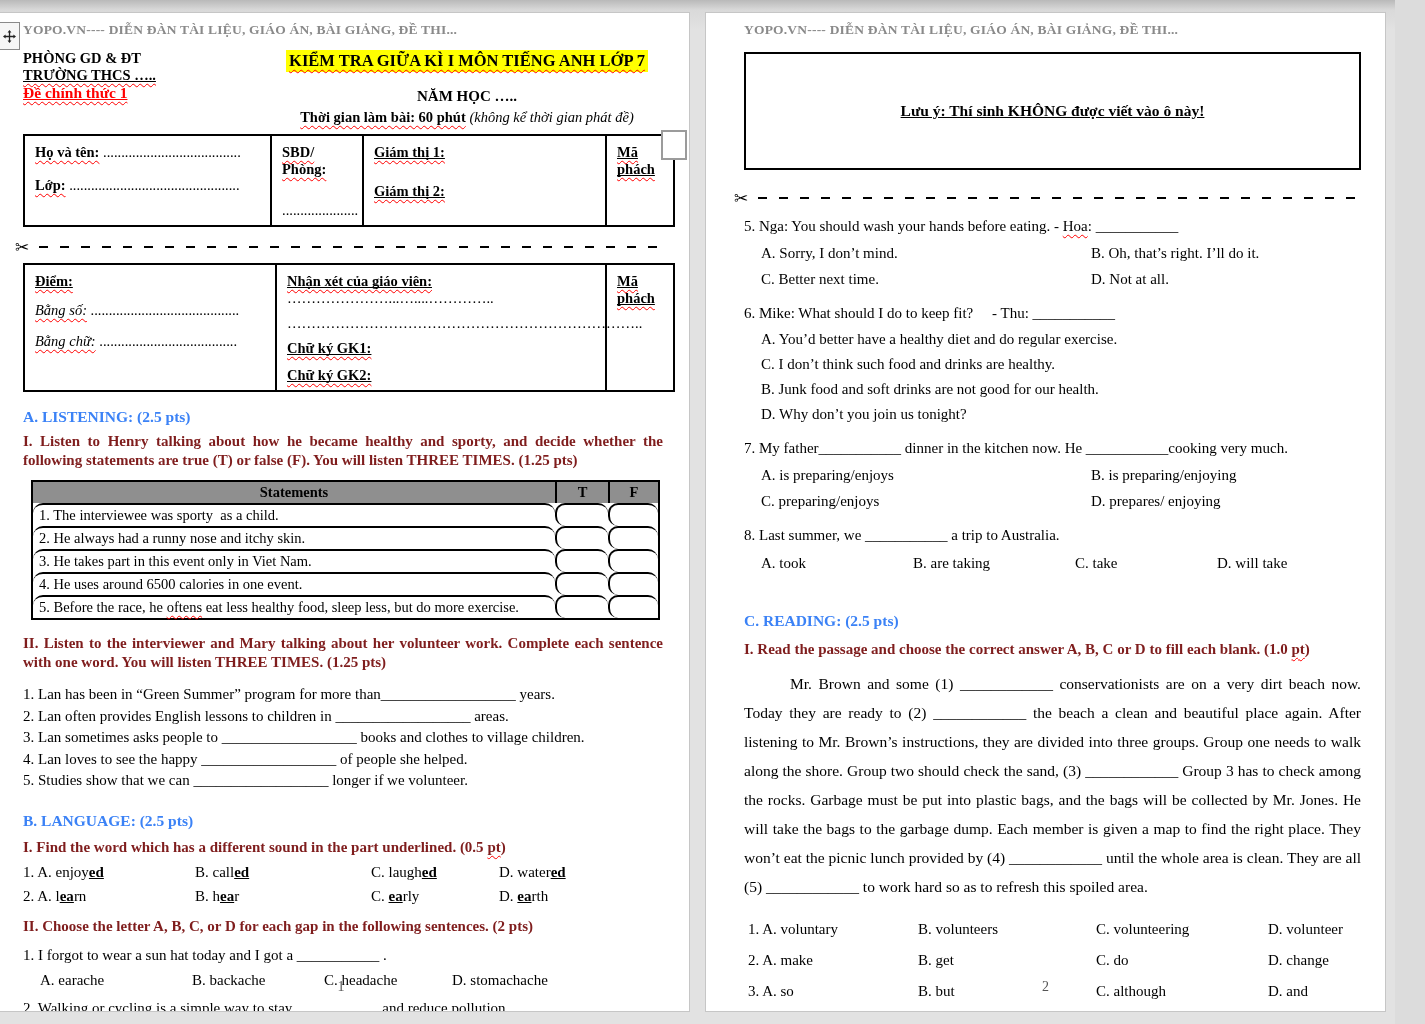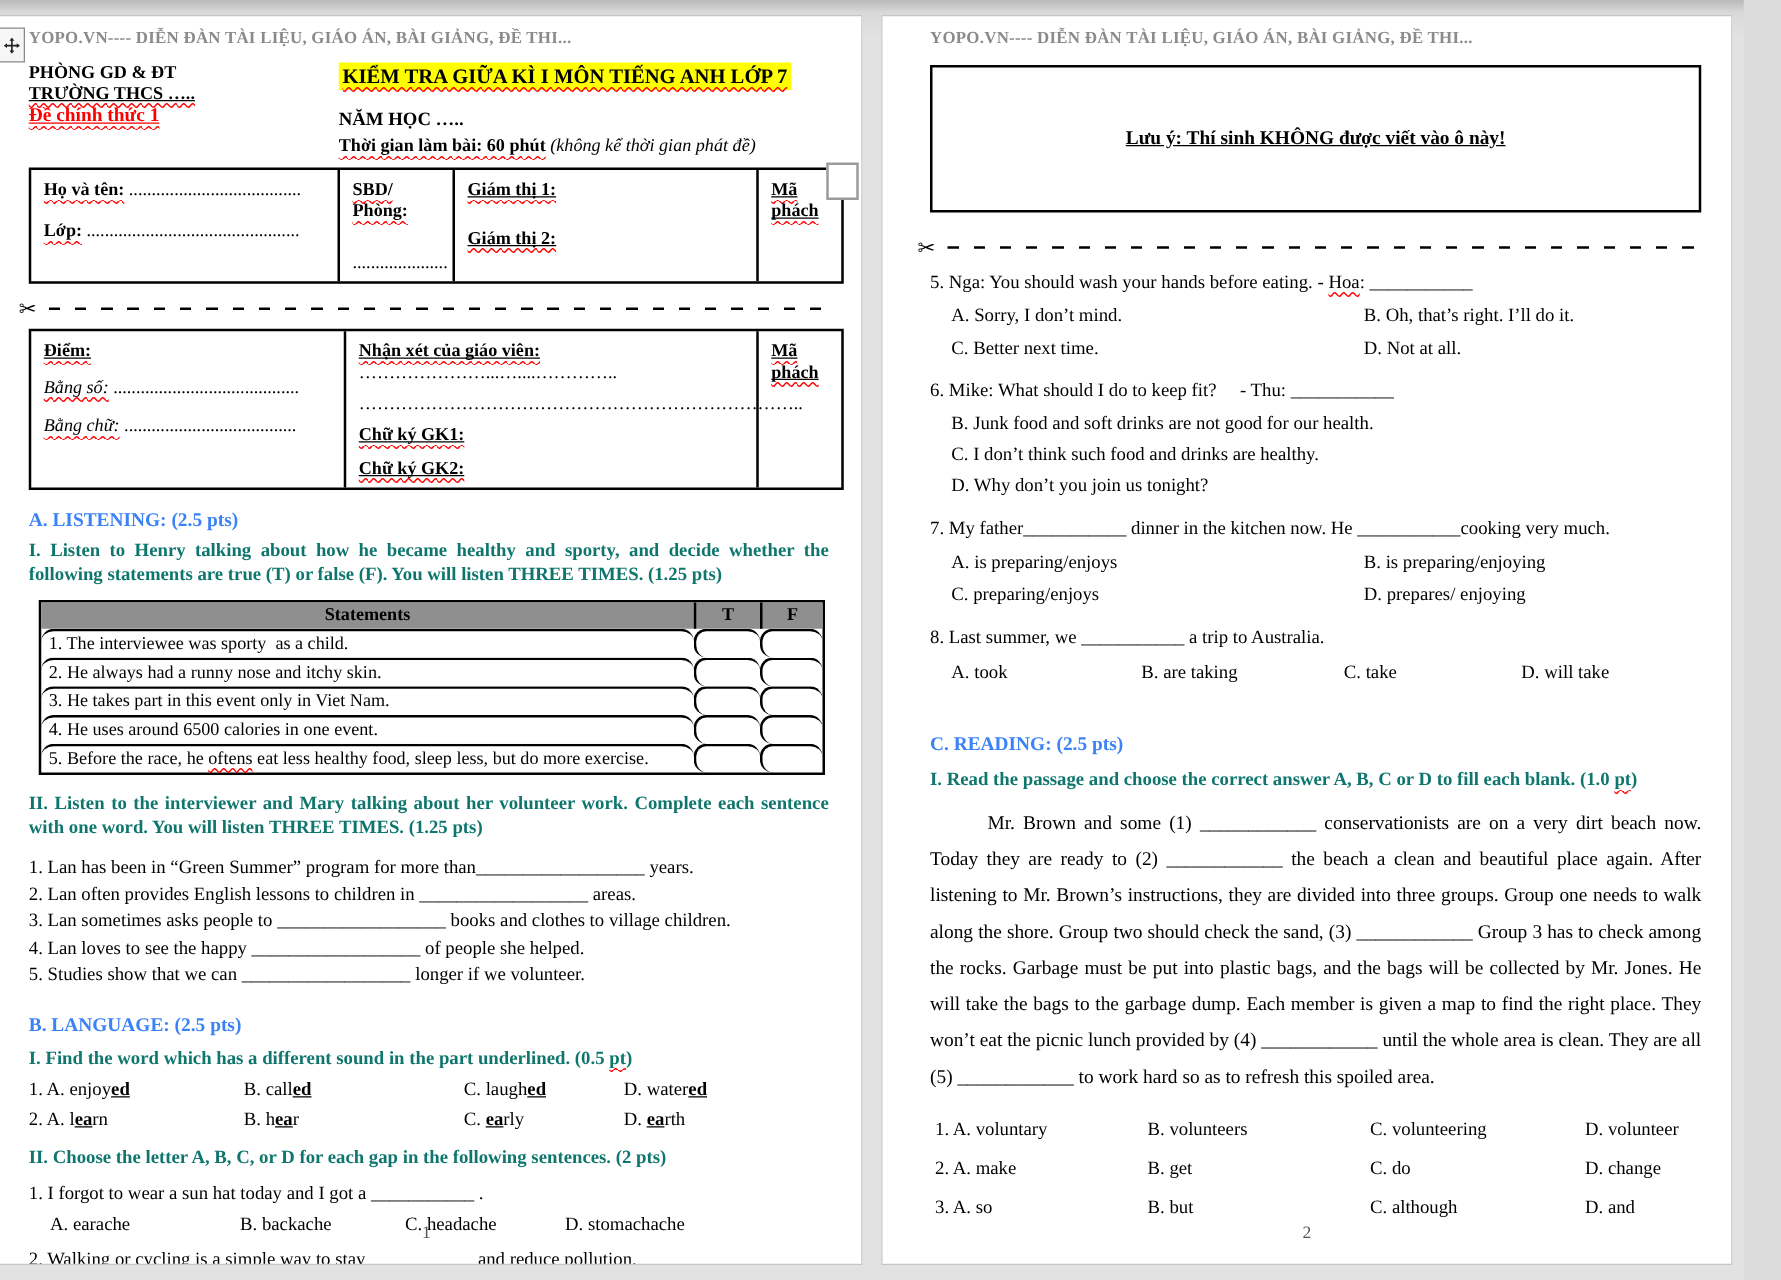--- a/index.html
+++ b/index.html
@@ -17,27 +17,27 @@
   .page-right{left:705px;width:681px;padding:6px 24px 0 38px;}
 
   .watermark{color:#8a8a8a;font-weight:bold;font-size:13.5px;letter-spacing:.2px;margin-top:3px;white-space:nowrap;}
 
   .b{font-weight:bold;}
   .i{font-style:italic;}
   .u{text-decoration:underline;}
   .red{color:#ff0000;}
   .misspell{text-decoration-line:underline;text-decoration-style:wavy;text-decoration-color:#ff0000;text-decoration-thickness:1px;text-underline-offset:3px;text-decoration-skip-ink:none;}
   .sec-head{color:#3b82f6;font-weight:bold;font-size:15.5px;}
-  .task{color:#0f766e;font-weight:bold;font-size:15px;text-align:justify;line-height:19px;font-family:Liberation Serif, serif;}
+  .task{color:#7f1d1d;font-weight:bold;font-size:15px;text-align:justify;line-height:19px;font-family:Liberation Serif, serif;}
 
   
   .head{display:flex;margin-top:12px;}
   .head-left{width:248px;font-size:14.5px;line-height:17px;}
   .exam-code{font-size:15.5px;}
-  .head-center{flex:1;text-align:left;}
+  .head-center{flex:1;text-align:center;}
   .title-hl{display:inline-block;background:#ffff00;font-weight:bold;font-size:16.5px;padding:1px 3px;}
   .year-line{font-weight:bold;font-size:15px;margin-top:16px;}
   .dur-line{font-size:14.5px;margin-top:4px;}
 
   
   .doc-table{display:grid;border:2px solid #000;margin-top:8px;width:652px;font-size:14.5px;position:relative;box-sizing:border-box;}
   .info-table{grid-template-columns:245px 92px 243px 1fr;}
   .score-table{grid-template-columns:250px 330px 1fr;margin-top:6px;}
   .cell{padding:8px 4px 6px 10px;box-sizing:border-box;}
   .cell + .cell{border-left:2px solid #000;}
@@ -253,22 +253,23 @@
     </div>
     <div class="opts2">
       <div>A. Sorry, I don’t mind.</div>
       <div>B. Oh, that’s right. I’ll do it.</div>
       <div>C. Better next time.</div>
       <div>D. Not at all.</div>
     </div>
 
     <div class="q" style="margin-top:15px;">6. Mike: What should I do to keep fit?&nbsp;&nbsp;&nbsp;&nbsp; - Thu: ___________</div>
     <div class="optstack">
+      <div>A. You’d better have a healthy diet and do regular exercise.</div>
+      <div>C. I don’t think such food and drinks are healthy.</div>
       <div>B. Junk food and soft drinks are not good for our health.</div>
-      <div>C. I don’t think such food and drinks are healthy.</div>
       <div>D. Why don’t you join us tonight?</div>
     </div>
 
     <div class="q" style="margin-top:15px;">7. My father___________ dinner in the kitchen now. He ___________cooking very much.</div>
     <div class="opts2">
       <div>A. is preparing/enjoys</div>
       <div>B. is preparing/enjoying</div>
       <div>C. preparing/enjoys</div>
       <div>D. prepares/ enjoying</div>
     </div>

